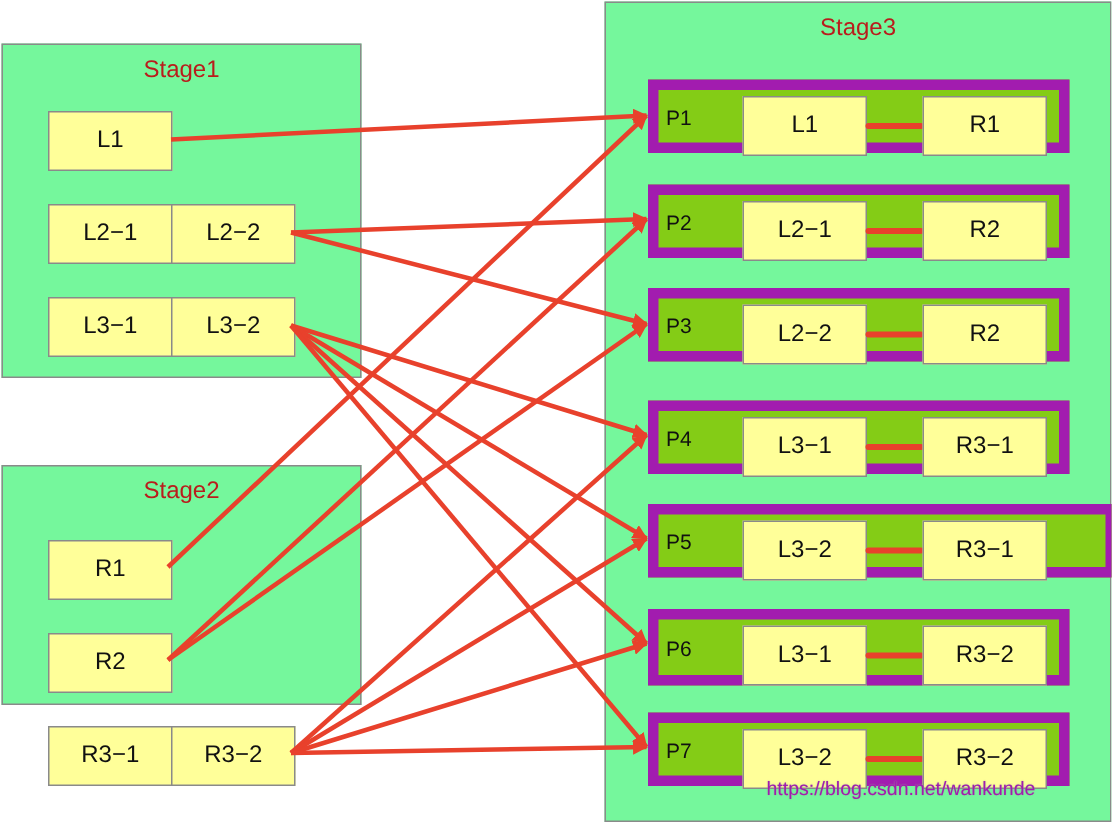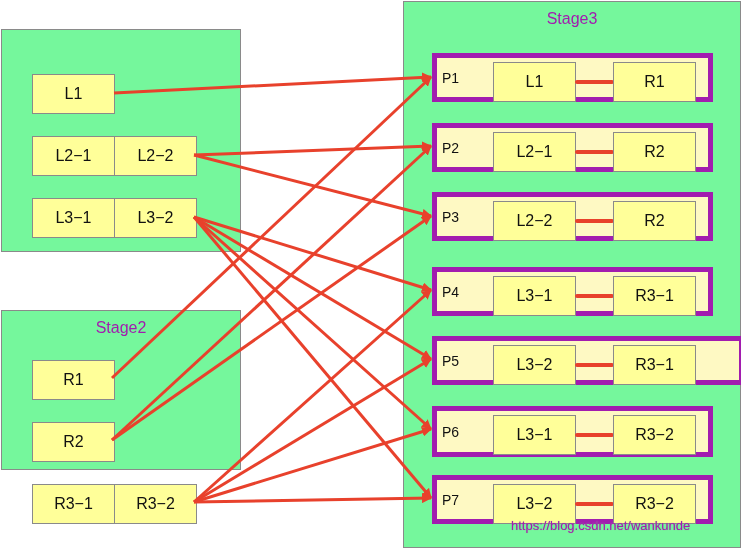--- a/index.html
+++ b/index.html
@@ -1,32 +1,33 @@
 <!DOCTYPE html>
 <html><head>
 <meta charset="utf-8">
 <style>
   html, body { margin: 0; padding: 0; background: #ffffff; }
   body { width: 741px; height: 549px; position: relative; overflow: hidden;
          font-family: "Liberation Sans", "DejaVu Sans", sans-serif; }
   .stage { position: absolute; background: #75f79c; border: 1px solid #8a8a8a; box-sizing: border-box; }
-  .stage-title { position: absolute; left: 0; right: 0; text-align: center; font-size: 16px; color: #a21caf; }
+  .stage-title { position: absolute; left: 0; right: 0; text-align: center; font-size: 16px; color: #b91c1c; }
   .box { position: absolute; background: #ffff99; border: 1px solid #8a8a8a; box-sizing: border-box;
          display: flex; align-items: center; justify-content: center; font-size: 16px; color: #111; }
-  .part { position: absolute; background: #fef9c3; border: 5px solid #a21caf; box-sizing: border-box; }
+  .part { position: absolute; background: #84cc16; border: 7px solid #a21caf; box-sizing: border-box; }
   .part-label { position: absolute; left: 5px; top: 50%; transform: translateY(-50%); font-size: 14px; color: #111; }
   .join { position: absolute; height: 4px; background: #e8412c; border-radius: 2px; }
   svg.arrows { position: absolute; left: 0; top: 0; pointer-events: none; }
   .watermark { position: absolute; left: 511px; top: 518px; font-size: 13px; color: #a21caf;
                text-shadow: 0 0 1px #9a9a9a; }
 </style>
 </head>
 <body>
 
 <div class="stage" style="left:1px;top:29px;width:240px;height:223px;">
+  <div class="stage-title" style="top:8px;">Stage1</div>
   <div class="box" style="left:30px;top:44px;width:83px;height:40px;">L1</div>
   <div class="box" style="left:30px;top:106px;width:83px;height:40px;">L2−1</div>
   <div class="box" style="left:112px;top:106px;width:83px;height:40px;">L2−2</div>
   <div class="box" style="left:30px;top:168px;width:83px;height:40px;">L3−1</div>
   <div class="box" style="left:112px;top:168px;width:83px;height:40px;">L3−2</div>
 </div>
 
 <div class="stage" style="left:1px;top:310px;width:240px;height:160px;">
   <div class="stage-title" style="top:8px;">Stage2</div>
   <div class="box" style="left:30px;top:49px;width:83px;height:40px;">R1</div>

